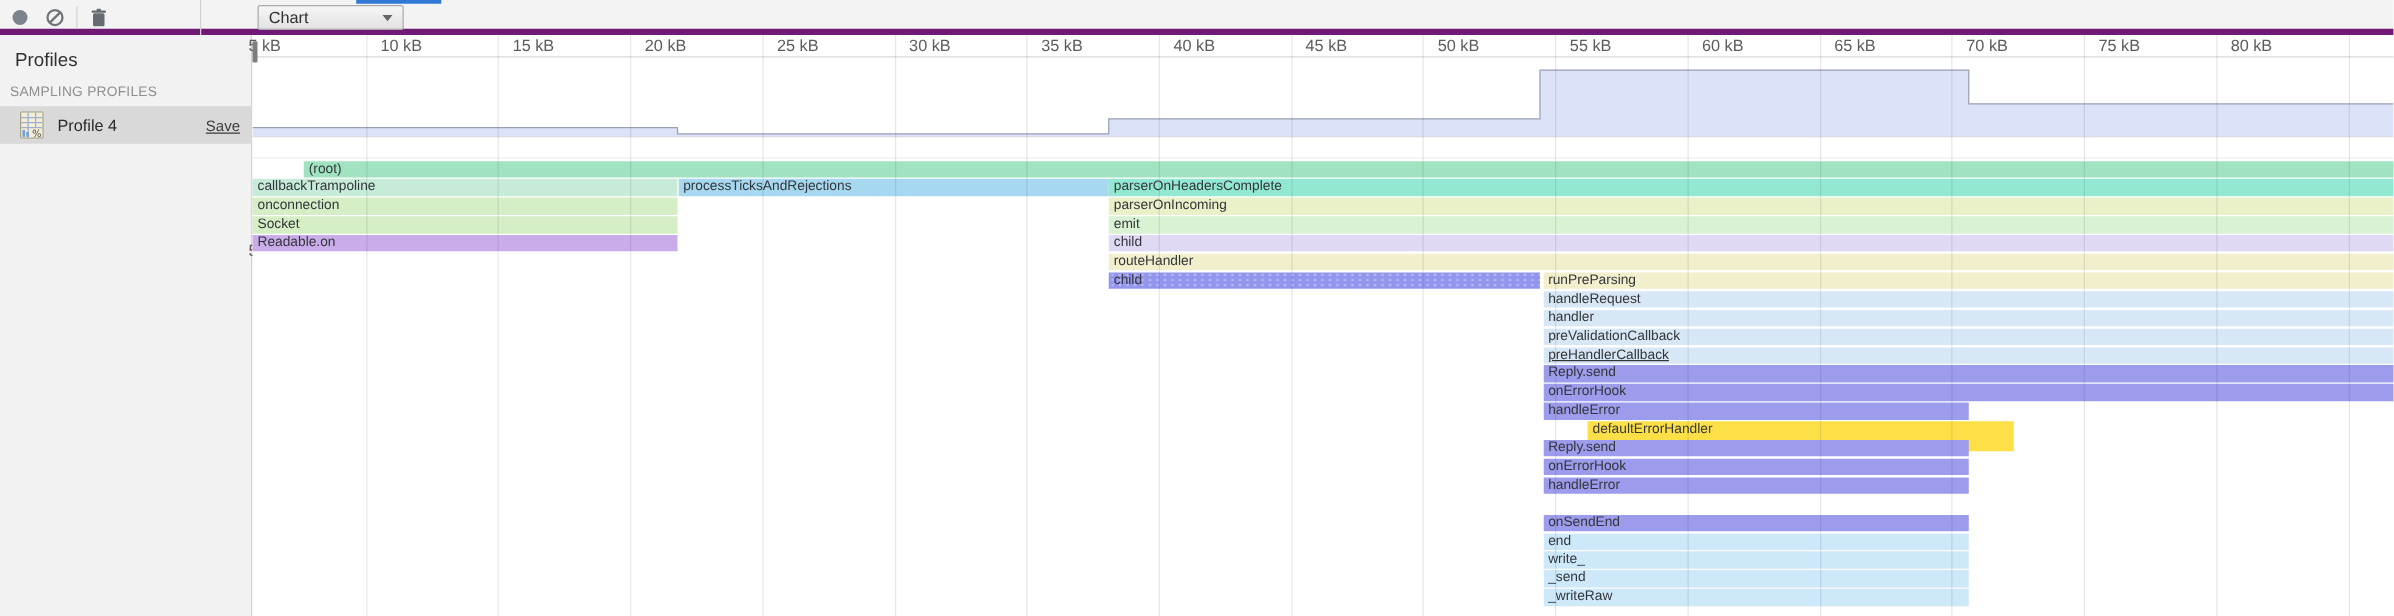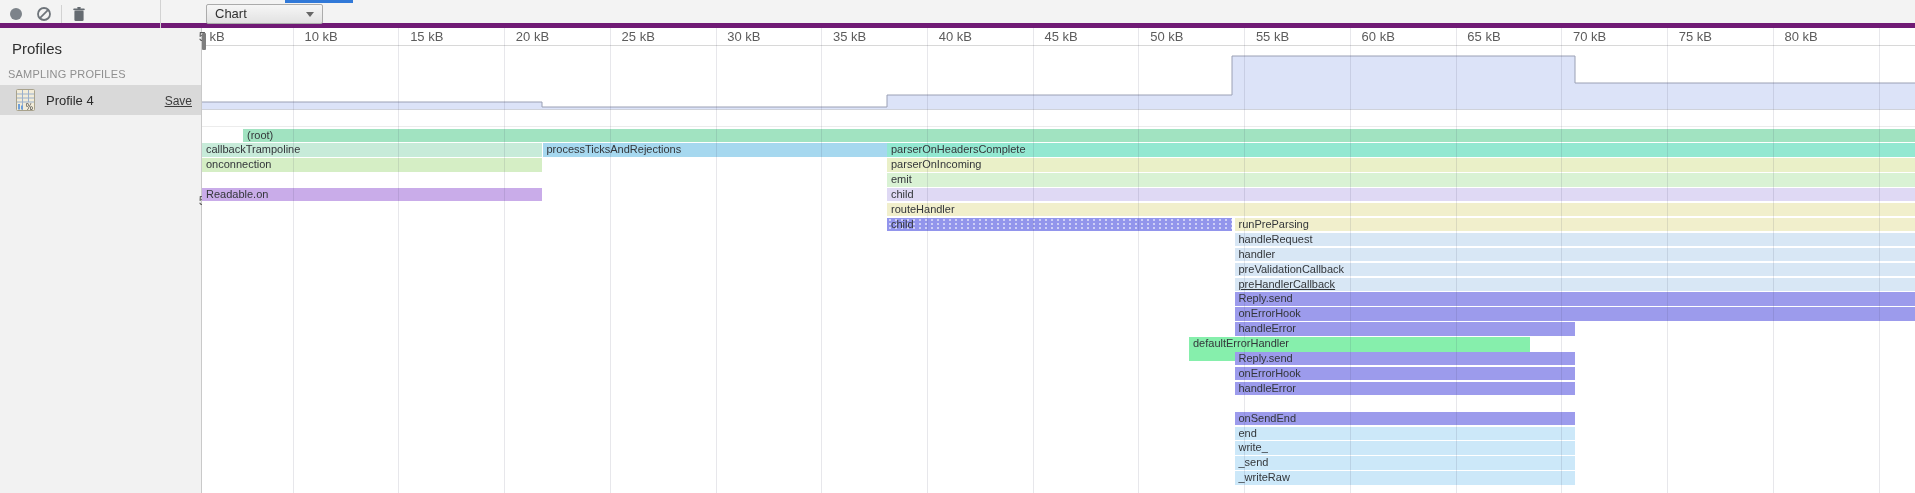--- a/index.html
+++ b/index.html
@@ -161,34 +161,35 @@
         </div>
     </div>
 
     <div class="flame" id="flame">
         <div class="bar" style="left: 0px; width: 1713px; top: 1.5px; height: 13.4px; background-color: rgb(161, 227, 193); margin-left: 41px;">(root)</div>
         <div class="bar" style="left: 0px; width: 340px; top: 16.4px; height: 13.4px; background-color: rgb(199, 235, 217);">callbackTrampoline</div>
         <div class="bar" style="left: 340.5px; width: 344.5px; top: 16.4px; height: 13.4px; background-color: rgb(166, 216, 239);">processTicksAndRejections</div>
         <div class="bar" style="left: 685px; width: 1028px; top: 16.4px; height: 13.4px; background-color: rgb(147, 232, 209);">parserOnHeadersComplete</div>
         <div class="bar" style="left: 0px; width: 340px; top: 31.3px; height: 13.4px; background-color: rgb(213, 238, 197);">onconnection</div>
         <div class="bar" style="left: 685px; width: 1028px; top: 31.3px; height: 13.4px; background-color: rgb(234, 240, 200);">parserOnIncoming</div>
+        <div class="bar" style="left: 0px; width: 340px; top: 46.2px; height: 13.4px; background-color: rgb(213, 238, 197);">Socket</div>
         <div class="bar" style="left: 685px; width: 1028px; top: 46.2px; height: 13.4px; background-color: rgb(217, 242, 212);">emit</div>
         <div class="bar" style="left: 0px; width: 340px; top: 61.1px; height: 13.4px; background-color: rgb(201, 172, 233);">Readable.on</div>
         <div class="bar" style="left: 685px; width: 1028px; top: 61.1px; height: 13.4px; background-color: rgb(223, 217, 244);">child</div>
         <div class="bar" style="left: 685px; width: 1108px; top: 76px; height: 13.4px; background-color: rgb(241, 239, 204);">routeHandler</div>
         <div class="bar dotted" style="left: 685px; width: 345px; top: 90.9px; height: 13.4px; background-color: rgb(146, 149, 236);">child</div>
         <div class="bar" style="left: 1032.5px; width: 680.5px; top: 90.9px; height: 13.4px; background-color: rgb(241, 239, 204);">runPreParsing</div>
         <div class="bar" style="left: 1032.5px; width: 680.5px; top: 105.8px; height: 13.4px; background-color: rgb(216, 231, 245);">handleRequest</div>
         <div class="bar" style="left: 1032.5px; width: 680.5px; top: 120.7px; height: 13.4px; background-color: rgb(216, 231, 245);">handler</div>
         <div class="bar" style="left: 1032.5px; width: 680.5px; top: 135.6px; height: 13.4px; background-color: rgb(216, 231, 245);">preValidationCallback</div>
         <div class="bar" style="left: 1032.5px; width: 680.5px; top: 150.5px; height: 13.4px; background-color: rgb(216, 231, 245); text-decoration: underline;">preHandlerCallback</div>
         <div class="bar" style="left: 1032.5px; width: 680.5px; top: 165.4px; height: 13.4px; background-color: rgb(156, 155, 236);">Reply.send</div>
         <div class="bar" style="left: 1032.5px; width: 680.5px; top: 180.3px; height: 13.4px; background-color: rgb(156, 155, 236);">onErrorHook</div>
         <div class="bar" style="left: 1032.5px; width: 340.5px; top: 195.2px; height: 13.4px; background-color: rgb(156, 155, 236);">handleError</div>
-        <div class="bar" style="left: 987px; width: 340.5px; top: 210.1px; height: 24px; background-color: #86efac;">defaultErrorHandler</div>
+        <div class="bar" style="left: 1068px; width: 340.5px; top: 210.1px; height: 24px; background-color: #fde047;">defaultErrorHandler</div>
         <div class="bar" style="left: 1032.5px; width: 340.5px; top: 225px; height: 13.4px; background-color: rgb(156, 155, 236);">Reply.send</div>
         <div class="bar" style="left: 1032.5px; width: 340.5px; top: 239.9px; height: 13.4px; background-color: rgb(156, 155, 236);">onErrorHook</div>
         <div class="bar" style="left: 1032.5px; width: 340.5px; top: 254.8px; height: 13.4px; background-color: rgb(156, 155, 236);">handleError</div>
         <div class="bar" style="left: 1032.5px; width: 340.5px; top: 284.6px; height: 13.4px; background-color: rgb(156, 155, 236);">onSendEnd</div>
         <div class="bar" style="left: 1032.5px; width: 340.5px; top: 299.5px; height: 13.4px; background-color: rgb(204, 232, 249);">end</div>
         <div class="bar" style="left: 1032.5px; width: 340.5px; top: 314.4px; height: 13.4px; background-color: rgb(204, 232, 249);">write_</div>
         <div class="bar" style="left: 1032.5px; width: 340.5px; top: 329.3px; height: 13.4px; background-color: rgb(204, 232, 249);">_send</div>
         <div class="bar" style="left: 1032.5px; width: 340.5px; top: 344.2px; height: 13.4px; background-color: rgb(204, 232, 249);">_writeRaw</div>
       </div>
 

